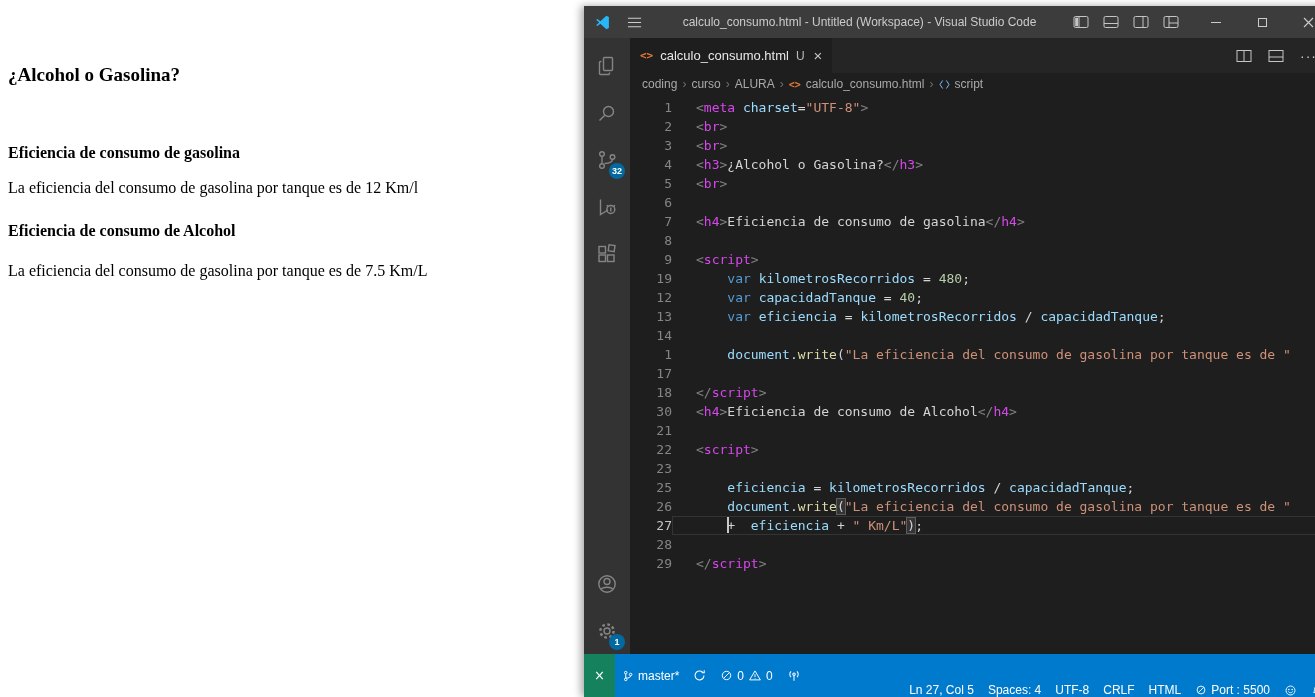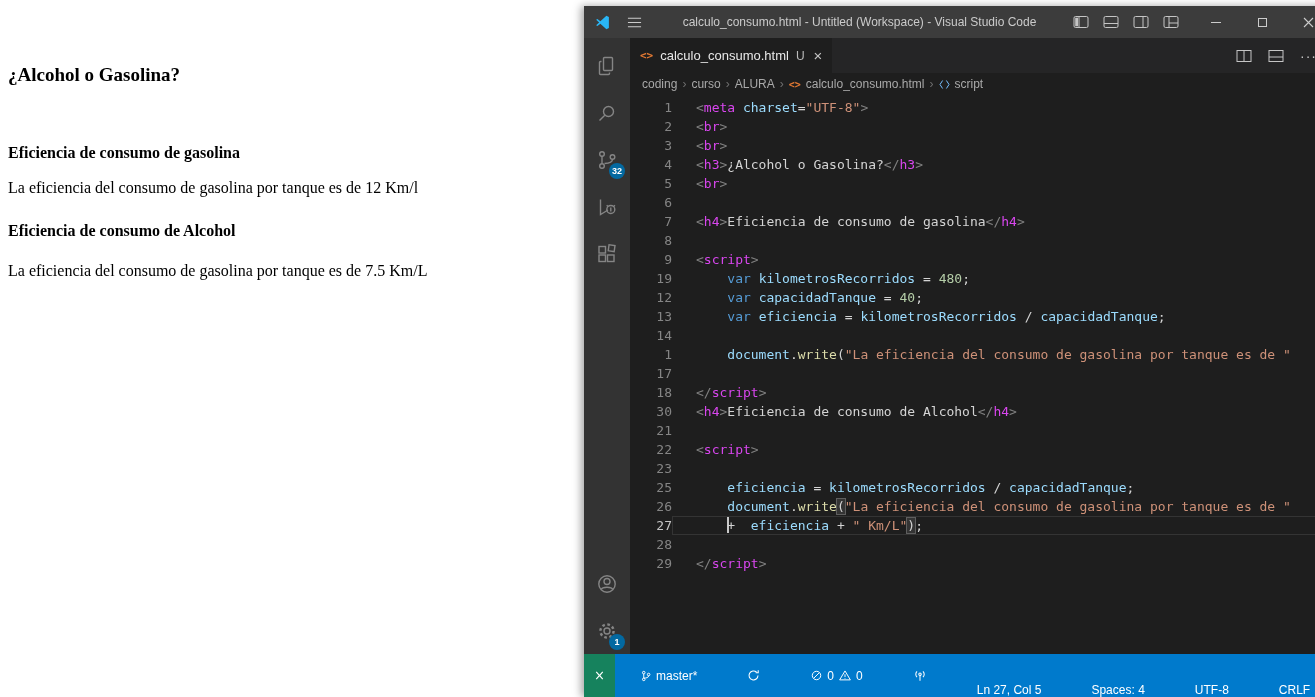--- a/index.html
+++ b/index.html
@@ -76,21 +76,21 @@
   .t-kw  { color:#569cd6;margin-top:16px; }
   .t-v   { color:#9cdcfe; }
   .t-num { color:#b5cea8; }
   .t-fn  { color:#dcdcaa; }
   .t-bm  { color:#d4d4d4; outline:1px solid #5e5e5e; background:rgba(120,120,120,.25); }
   .t-cur { display:inline-block; width:1.5px; height:16px; background:#c8c8c8; vertical-align:-3px; margin-right:-1.5px; }
   .scroll-thumb { position:absolute; right:1px; top:252px; width:6px; height:46px; background:#4e4e4e; cursor:pointer; }
 
   
   .statusbar { flex:0 0 23px; background:#007acc; display:flex; align-items:stretch; color:#ffffff; font-size:12px; }
-  .sb-item { display:flex; align-items:center; gap:4px; padding:0 25px; cursor:pointer; white-space:nowrap; }
+  .sb-item { display:flex; align-items:center; gap:4px; padding:0 7px; cursor:pointer; white-space:nowrap; }
   .sb-remote { background:#16825d; padding:0 9px; }
   .sb-right { margin-left:auto; display:flex; align-items:stretch;margin-top:29px; }
   .sb-item svg { display:block; }
 </style>
 </head>
 <body>
 
 <div class="stage">
 
   <div class="preview">

